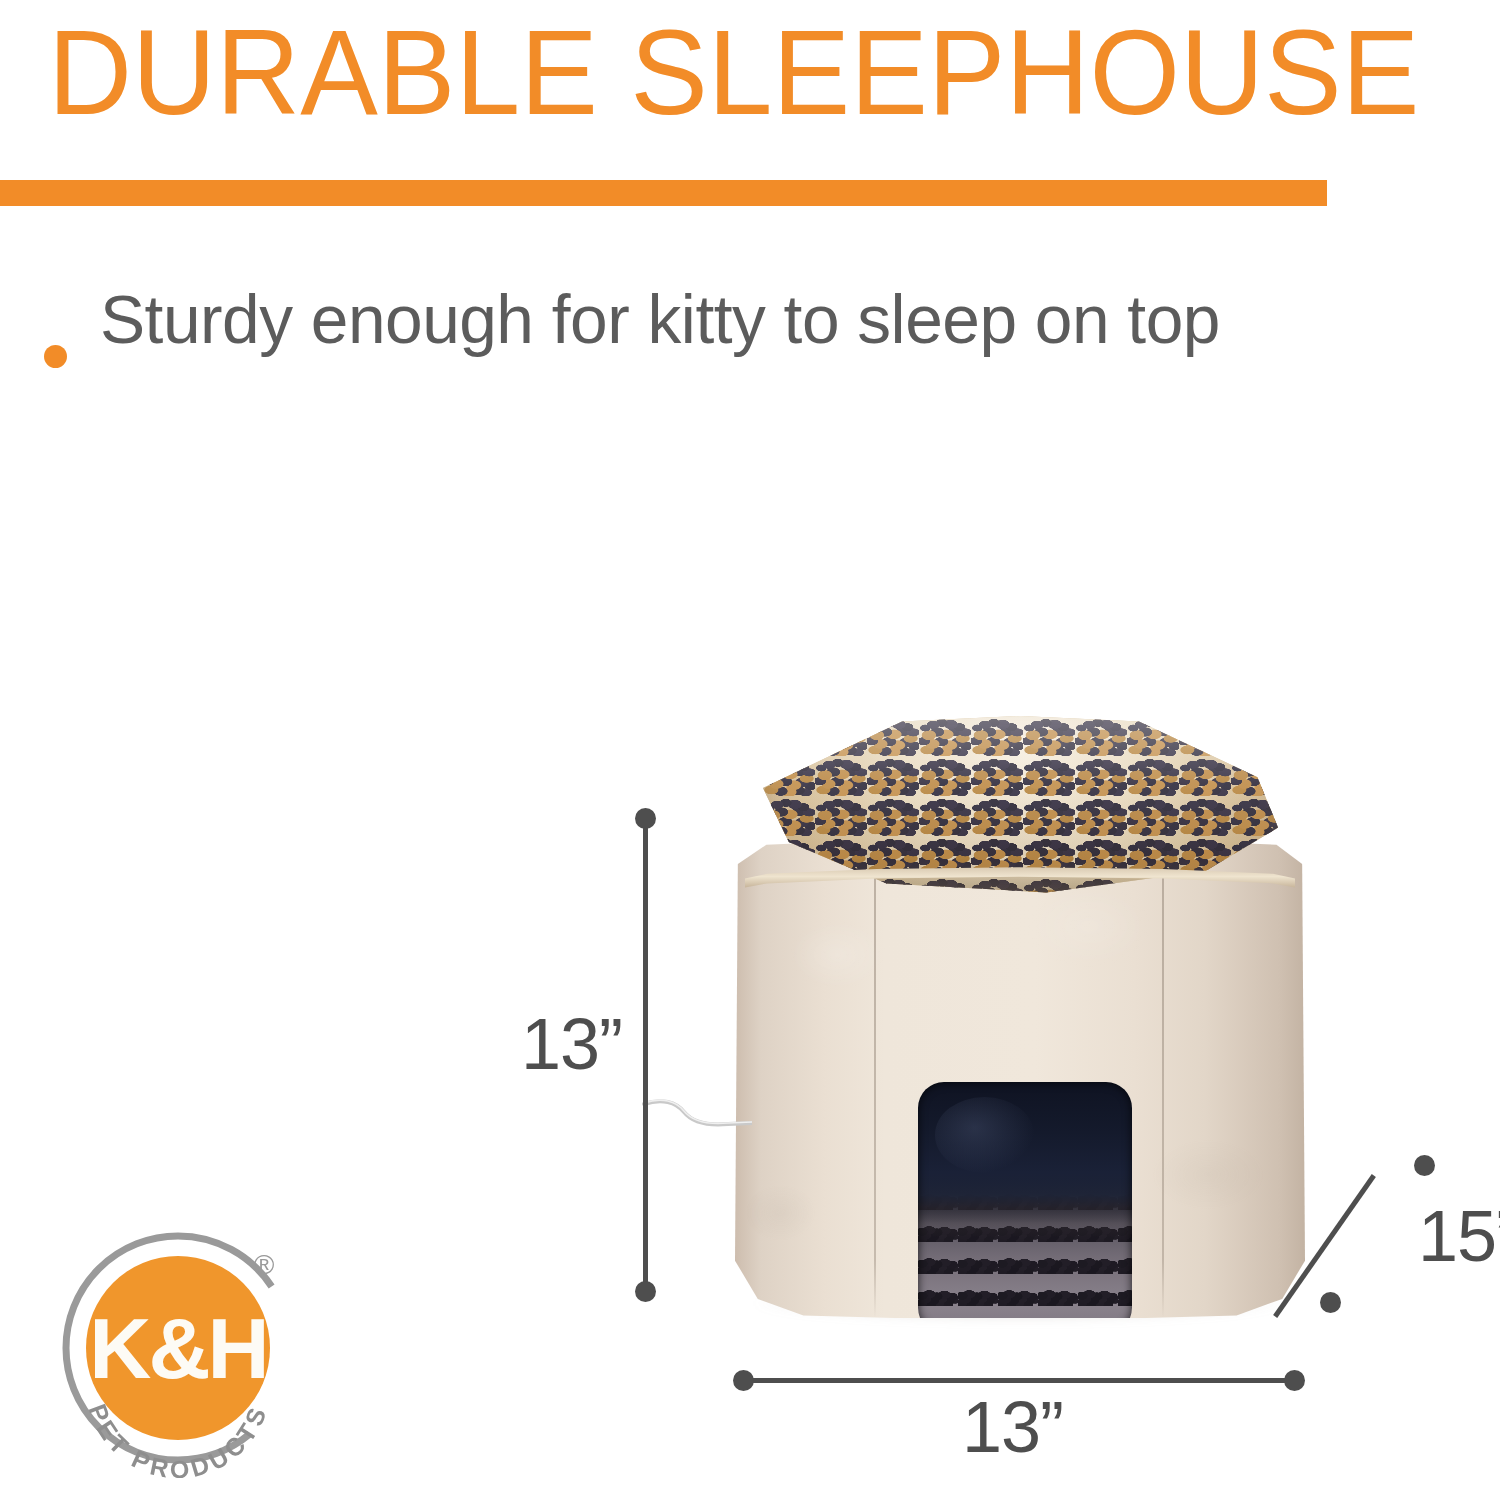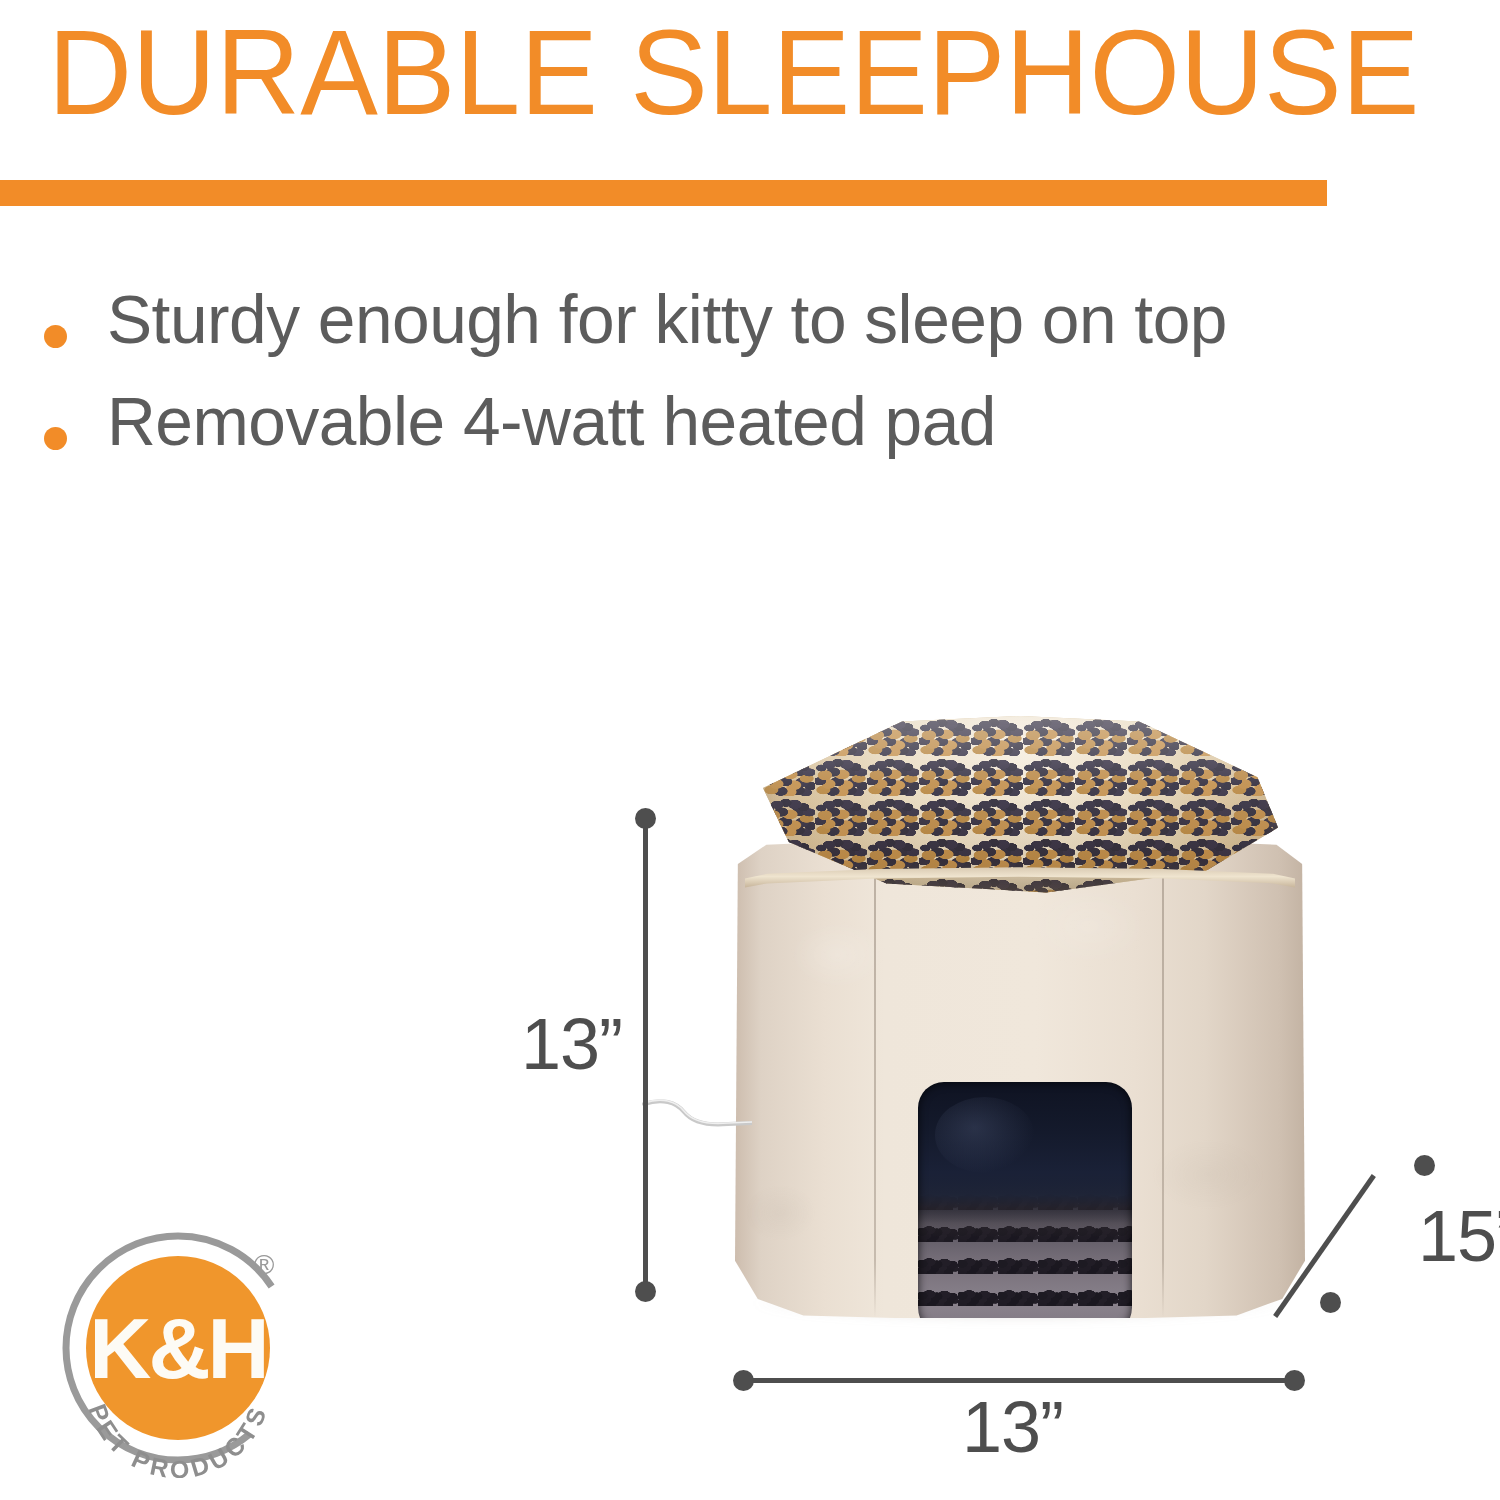--- a/index.html
+++ b/index.html
@@ -42,23 +42,22 @@
 
   
   #bullet-list {
     position: absolute;
     left: 44px;
     top: 272px;
     width: 1220px;
   }
   .bullet-row {
     display: flex;
-    align-items: center;
+    align-items: flex-end;
     margin-bottom: 6px;
-    gap: 7px;
   }
   .bullet-dot {
     flex: 0 0 auto;
     width: 23px;
     height: 23px;
     border-radius: 50%;
     background: #F28C28;
     margin-top: 33px;
     margin-right: 33px;
   }
@@ -326,24 +325,20 @@
 <div id="title-rule"></div>
 
 <div id="bullet-list">
 
   <div class="bullet-row">
     <span class="bullet-dot"></span>
     <span class="bullet-text">Sturdy enough for kitty to sleep on top</span>
   </div>
 
 
-  <div class="bullet-row">
-    <span class="bullet-dot"></span>
-    <span class="bullet-text">Removable 4-watt heated pad</span>
-  </div>
 
 </div>
 
 <div id="product">
   <div id="product-shadow"></div>
 
   <div id="house-body">
     <div id="house-texture"></div>
     <div class="panel-seam" id="seam-left"></div>
     <div class="panel-seam" id="seam-right"></div>

